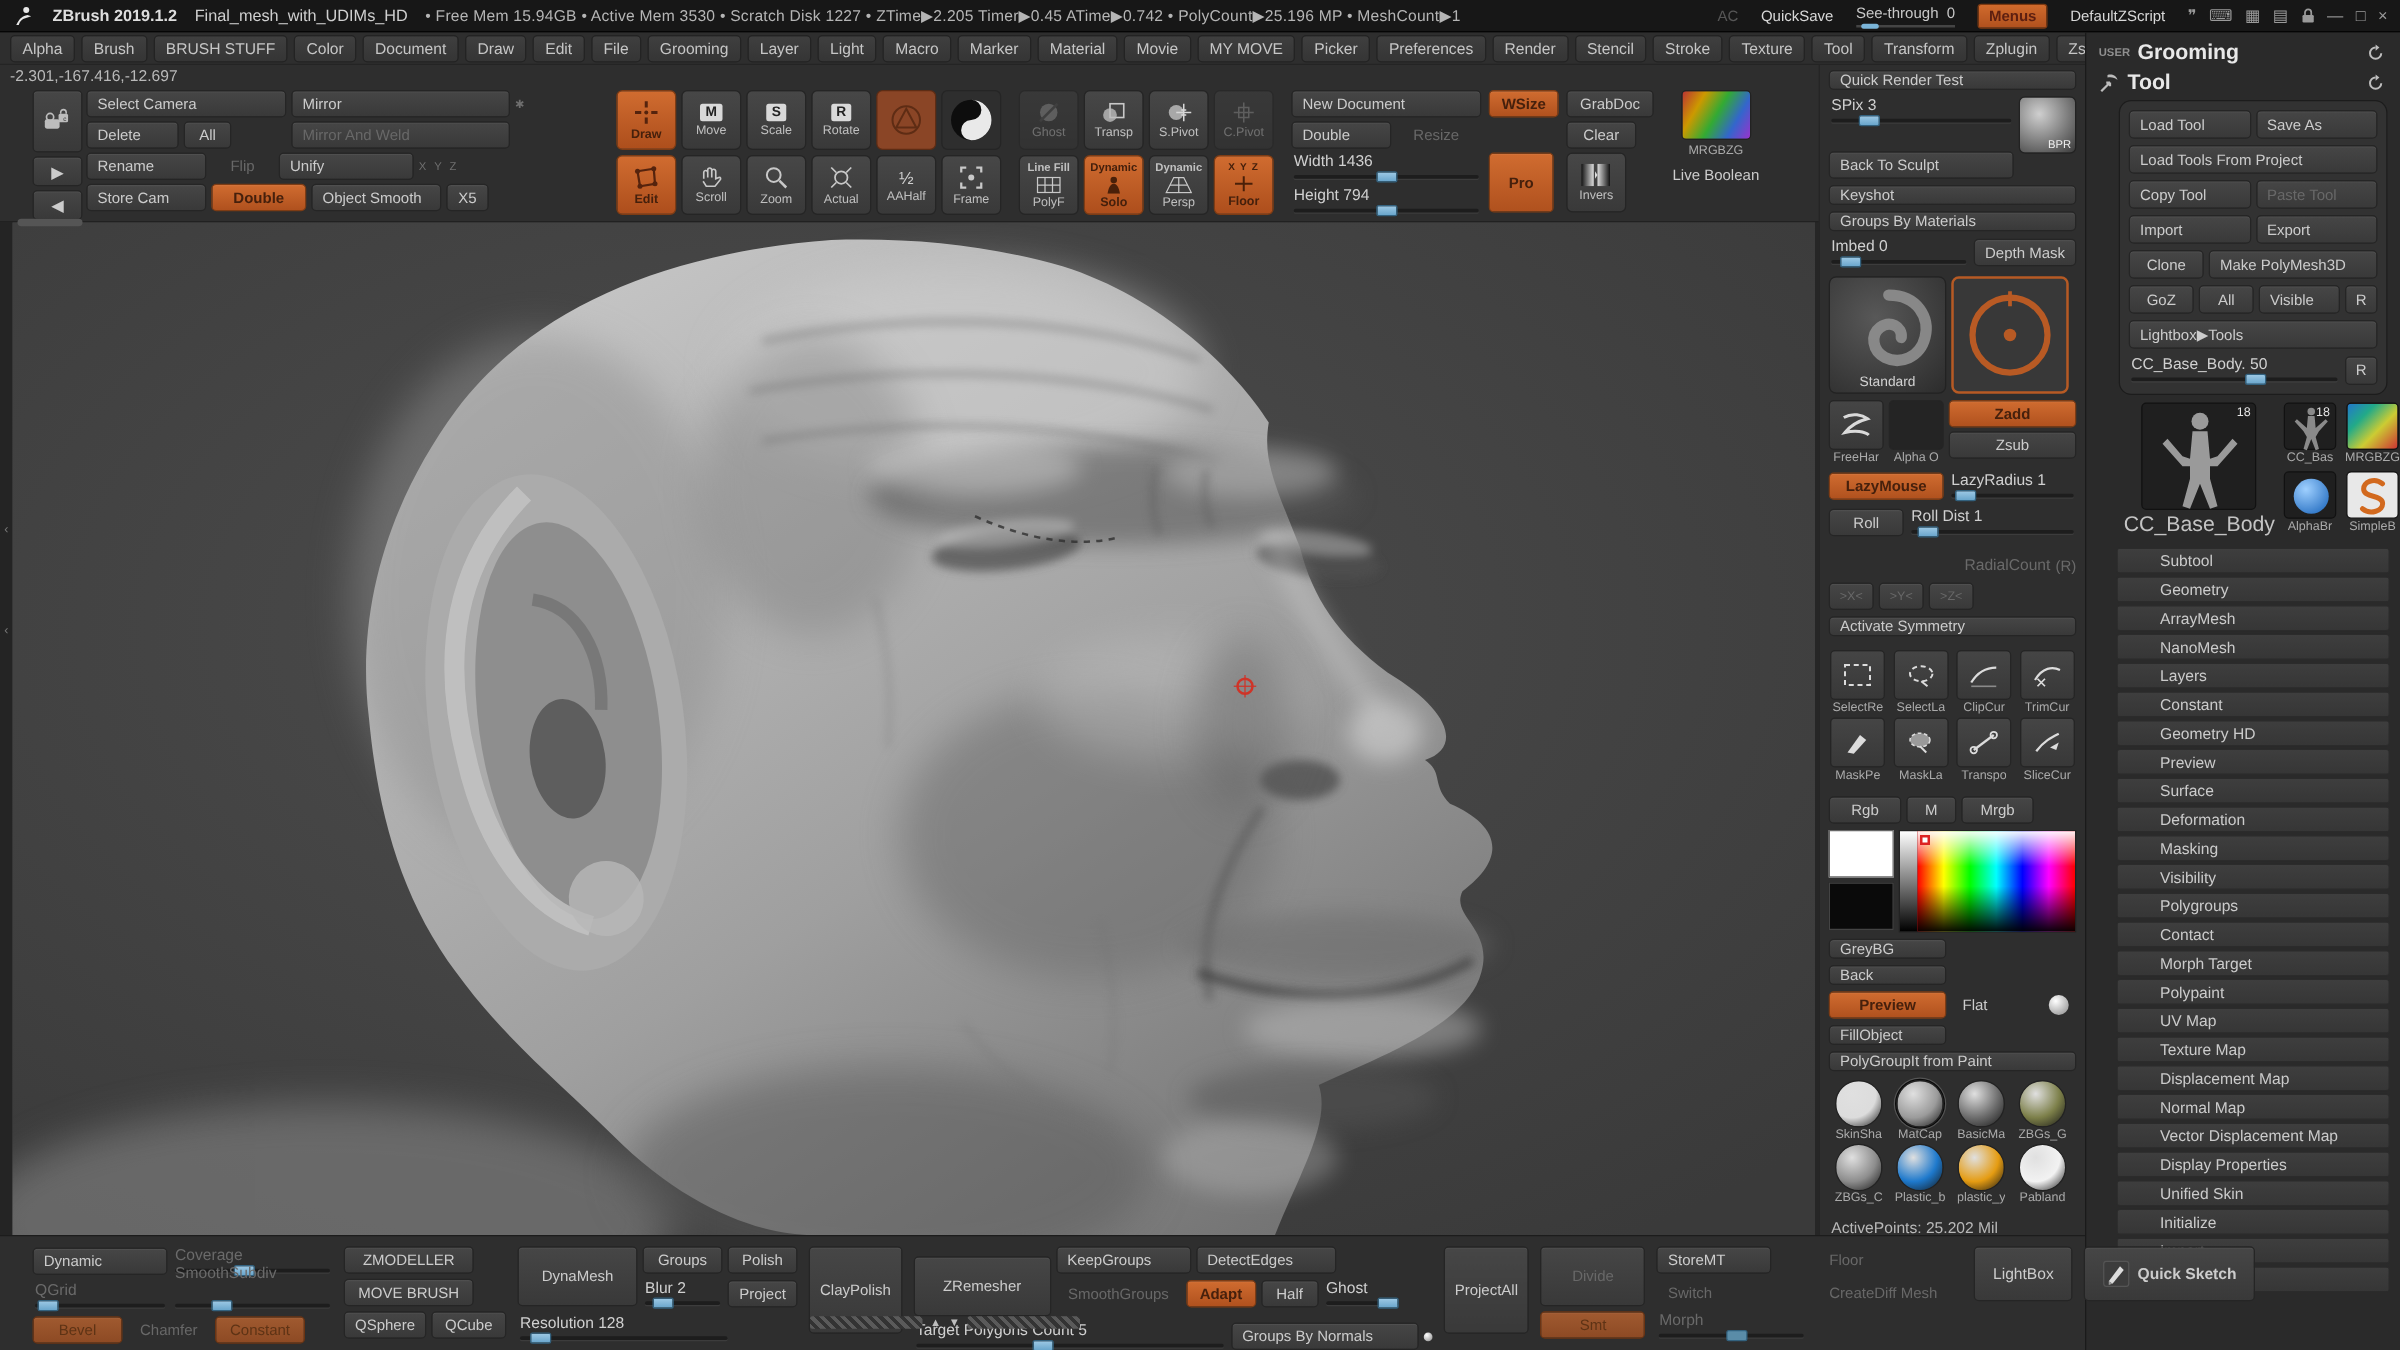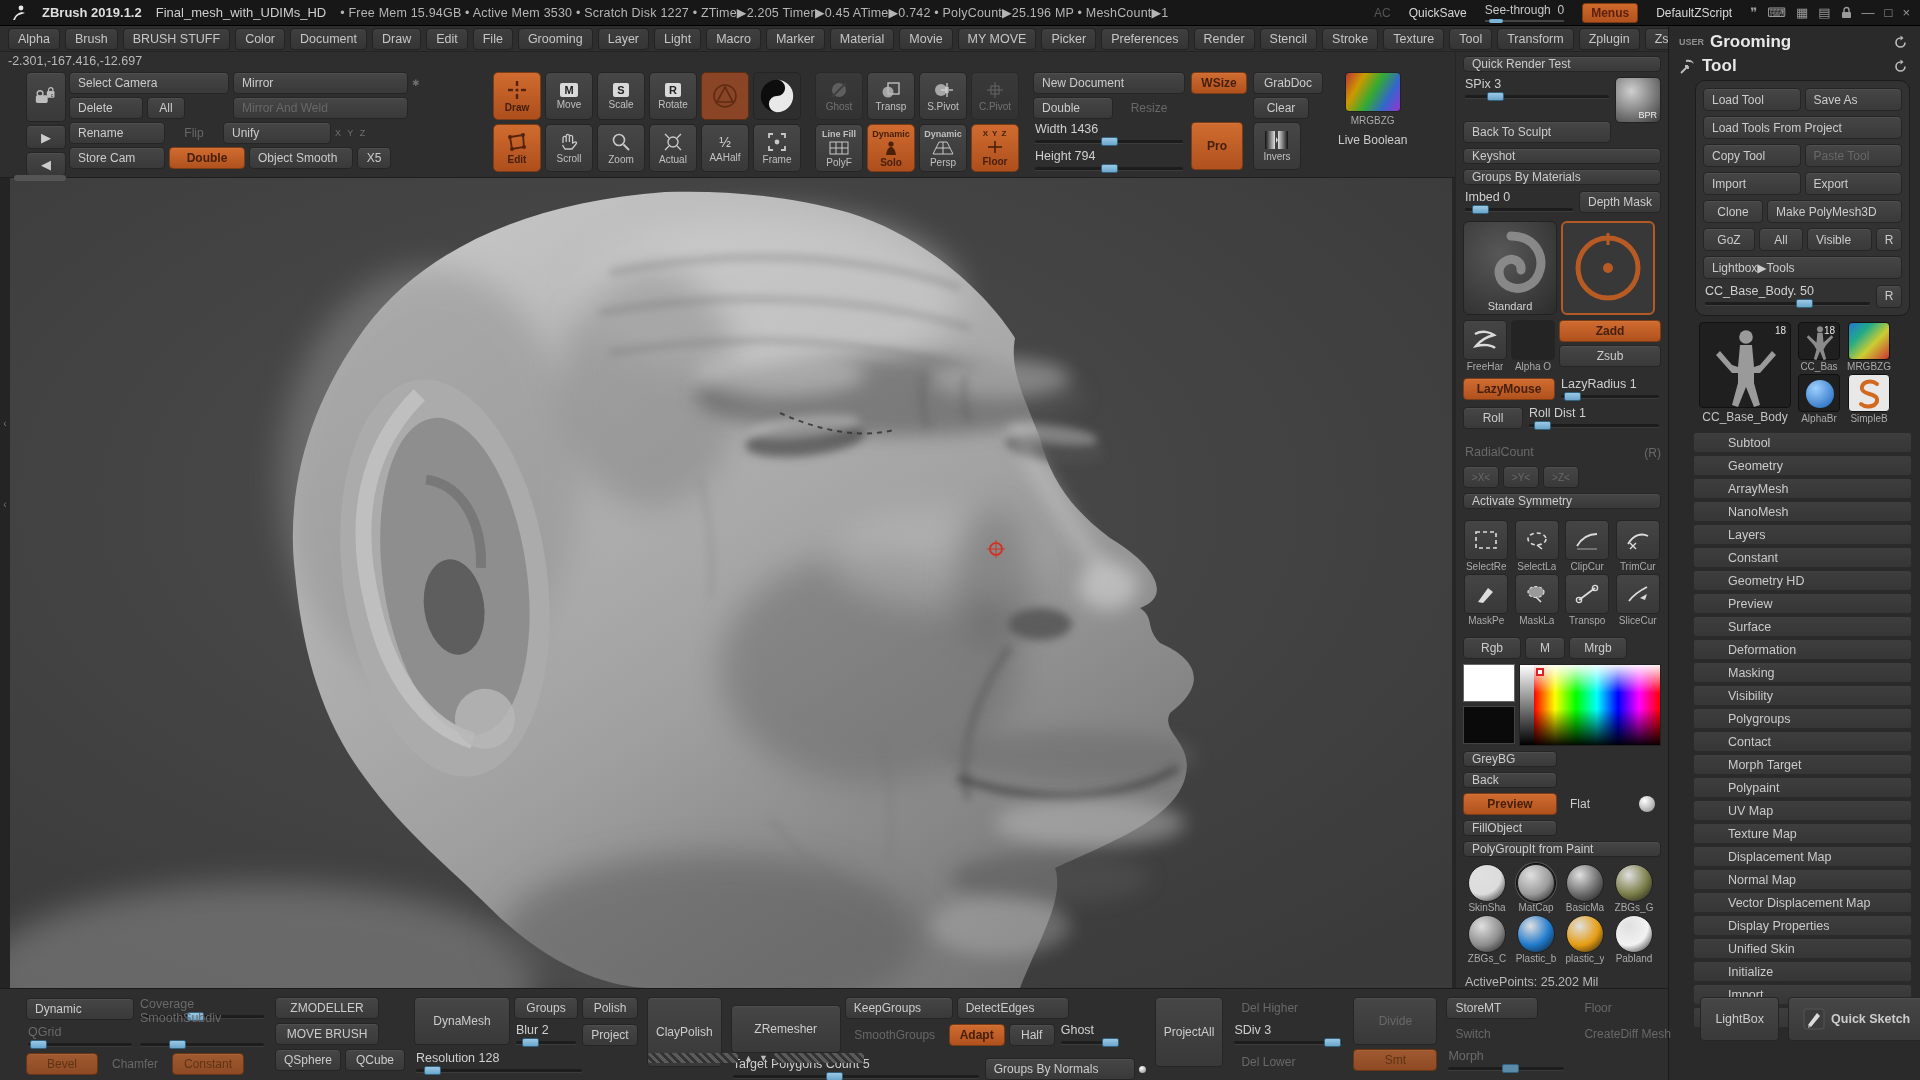--- a/index.html
+++ b/index.html
@@ -589,21 +589,21 @@
   </div>
   <div class="row">
     <button class="b" style="width:60px">Roll</button>
     <div class="sl" style="flex:1">
       <div class="sll">Roll Dist 1</div>
       <div class="tr"></div>
         <div class="h" style="left:5%"></div>
     </div>
   </div>
 
-  <div class="row" style="margin-top:10px;justify-content:space-between">
+  <div class="row" style="margin-top:10px;justify-content:flex-end">
     <span class="sl d" style="height:16px"><span class="sll">RadialCount</span></span>
     <span style="color:#6a6a6a">(R)</span>
   </div>
   <div class="row">
 
   <button class="b d" style="width:36px;font-size:10px">&gt;X&lt;</button>
       <button class="b d" style="width:36px;font-size:10px">&gt;Y&lt;</button>
       <button class="b d" style="width:36px;font-size:10px">&gt;Z&lt;</button>
     </div>
   <button class="b left">Activate Symmetry</button>
@@ -809,21 +809,21 @@
     <div class="col" style="gap:2px;align-items:center">
       <div class="tpthumb" style="width:92px;height:86px">
         <span class="badge">18</span>
         <svg width="92" height="86" viewBox="0 0 46 43">
             <g fill="#9a9a9a">
               <circle cx="23" cy="7" r="3.4"></circle>
               <path d="M20 11 L26 11 L27 22 L30 21 L36 14 L38 16 L30 25 L27 25 L27 30 L30 41 L27 42 L23 32 L19 42 L16 41 L19 30 L19 25 L16 25 L8 16 L10 14 L16 21 L19 22 Z"></path>
             </g>
           </svg>
       </div>
-      <span class="minilab" style="font-size:12px;color:#c4c4c4">CC_Base_Body</span>
+      <span class="minilab" style="font-size:17px;color:#c4c4c4">CC_Base_Body</span>
     </div>
     <div class="igrid" style="grid-template-columns:repeat(2,46px);gap:2px 4px">
       <div class="cell">
         <div class="tpthumb" style="width:42px;height:38px">
           <span class="badge">18</span>
           <svg width="42" height="38" viewBox="0 0 46 43">
               <g fill="#8a8a8a">
                 <circle cx="23" cy="7" r="3.4"></circle>
                 <path d="M20 11 L26 11 L27 22 L36 14 L38 16 L30 25 L27 30 L30 41 L27 42 L23 32 L19 42 L16 41 L19 30 L16 25 L8 16 L10 14 L19 22 Z"></path>
               </g>
@@ -976,29 +976,20 @@
         <div class="tr"></div>
           <div class="h" style="left:38%"></div>
       </div>
       <button class="b left" style="width:150px">Groups By Normals</button>
       <span class="dot"></span>
     </div>
   </div>
 
   <button class="b xtall" style="width:84px">ProjectAll</button>
 
-  <div class="col">
-    <button class="b d lt left" style="width:92px">Del Higher</button>
-    <div class="sl" style="width:112px">
-      <div class="sll">SDiv 3</div>
-      <div class="tr"></div>
-        <div class="h" style="left:82%"></div>
-    </div>
-    <button class="b d lt left" style="width:92px">Del Lower</button>
-  </div>
 
   <div class="col">
     <button class="b d tallb" style="width:84px">Divide</button>
     <button class="b od" style="width:84px">Smt</button>
   </div>
 
   <div class="col">
     <button class="b left" style="width:92px">StoreMT</button>
     <button class="b d lt left" style="width:92px">Switch</button>
     <div class="sl d" style="width:120px">

